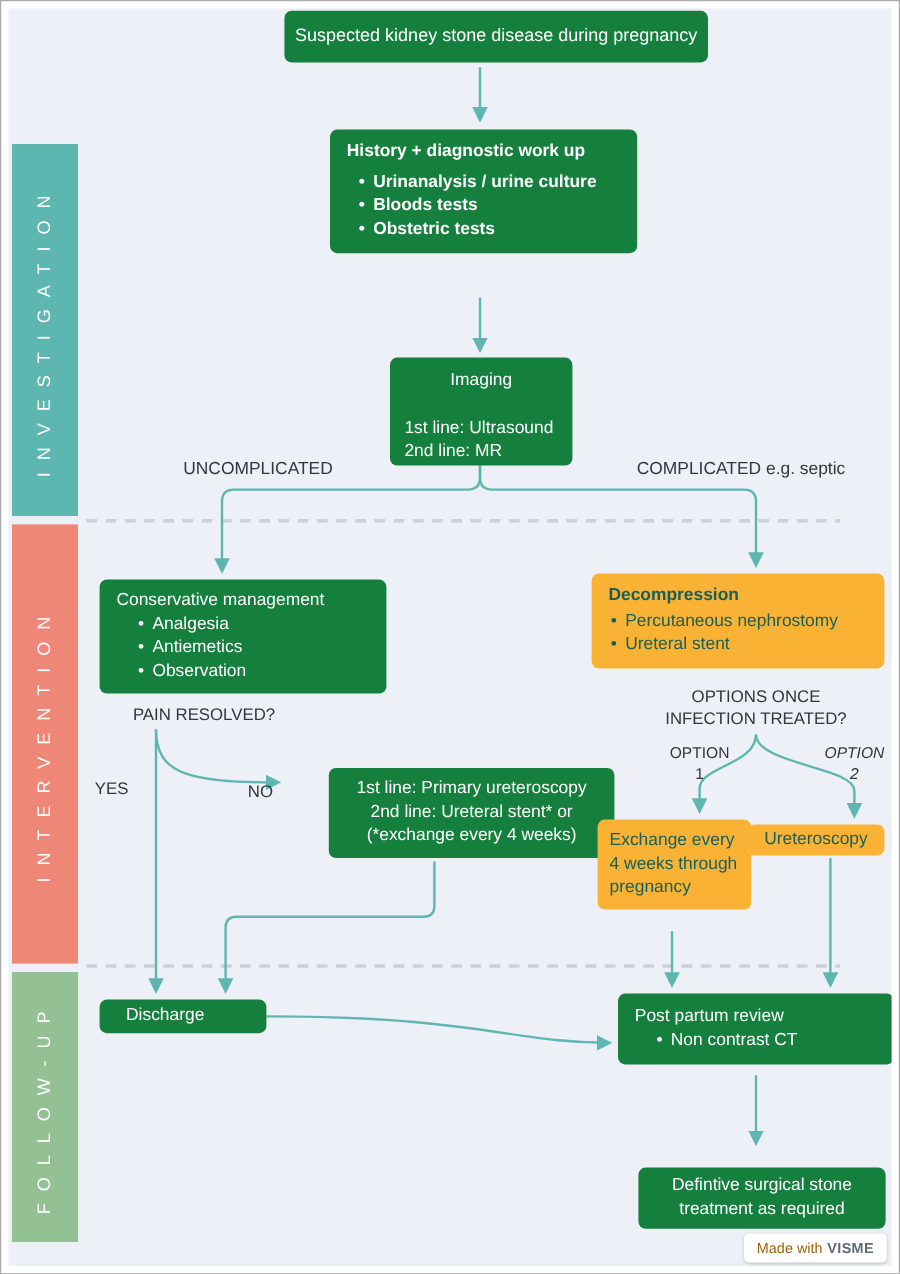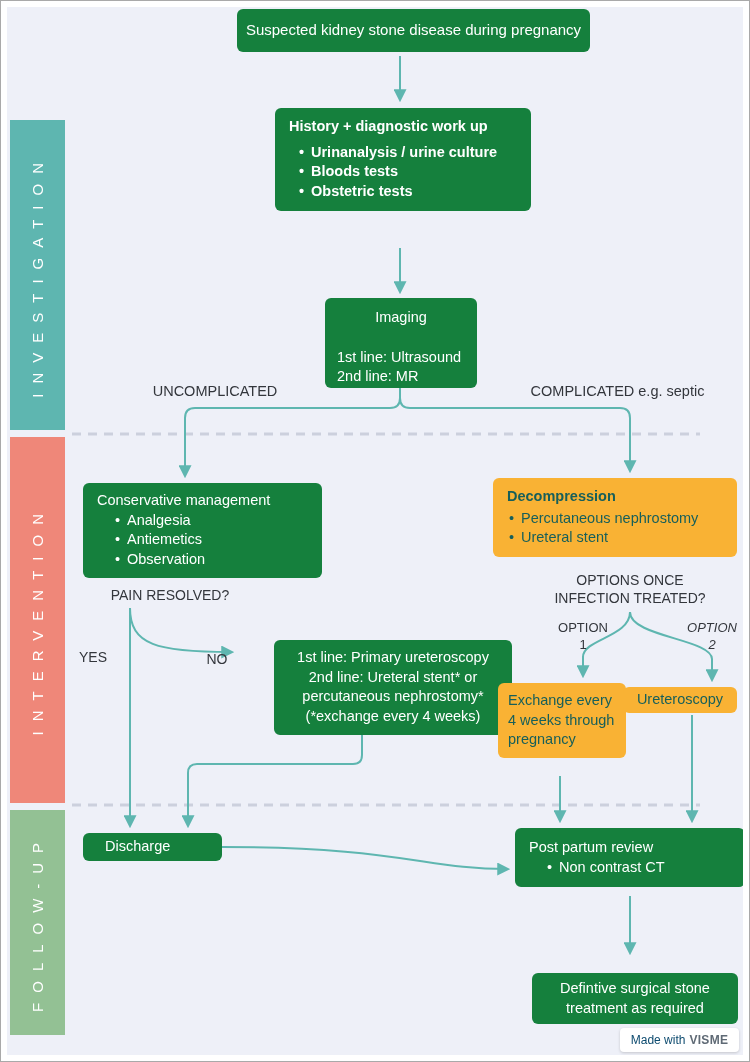--- a/index.html
+++ b/index.html
@@ -59,21 +59,21 @@
   .pain-q   { left:93px;  top:579px; width:140px; font-size:14px; }
   .yes-lbl  { left:64px;  top:641px; width:44px;  font-size:14px; }
   .no-lbl   { left:192px; top:643px; width:36px;  font-size:14px; }
   .options-q{ left:538px; top:564px; width:170px; font-size:14px; }
   .option1  { left:547px; top:613px; width:58px;  font-size:13px; }
   .option2  { left:676px; top:613px; width:58px;  font-size:13px;font-style:italic; }
 
   .badge { position:absolute; left:613px; top:1021px; width:119px; height:24px; background:#ffffff;
            border-radius:4px; display:flex; align-items:center; justify-content:center; gap:4px;
            font-size:12px; box-shadow:0 1px 3px rgba(0,0,0,.18); }
-  .badge .prefix { color:#0c4a6e; }
+  .badge .prefix { color:#a16207; }
   .badge .brand  { color:#5f6a75; font-weight:700; letter-spacing:.3px; }
 </style>
 </head>
 <body>
 
 <div class="page">
   <div class="canvas">
 
     <div class="band band-investigation">
       <span>INVESTIGATION</span>
@@ -140,21 +140,20 @@
       </ul>
     </div>
 
     <div class="label pain-q">PAIN RESOLVED?</div>
     <div class="label yes-lbl">YES</div>
     <div class="label no-lbl">NO</div>
 
     <div class="box teal primary-box">
       <div>1st line: Primary ureteroscopy</div>
       <div>2nd line:  Ureteral stent* or</div>
-      <div>percutaneous nephrostomy*</div>
       <div>(*exchange every 4 weeks)</div>
     </div>
 
     <div class="box orange decompression-box">
       <div class="box-title">Decompression</div>
       <ul class="bullets">
         <li>Percutaneous nephrostomy</li>
         <li>Ureteral stent</li>
       </ul>
     </div>

